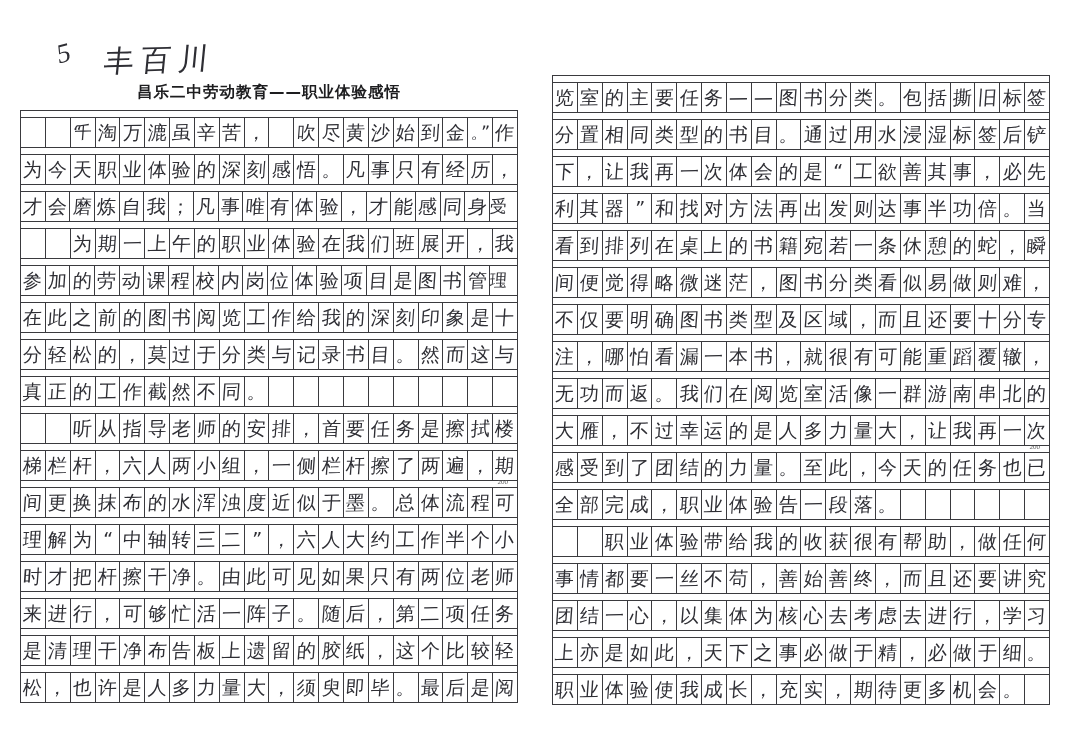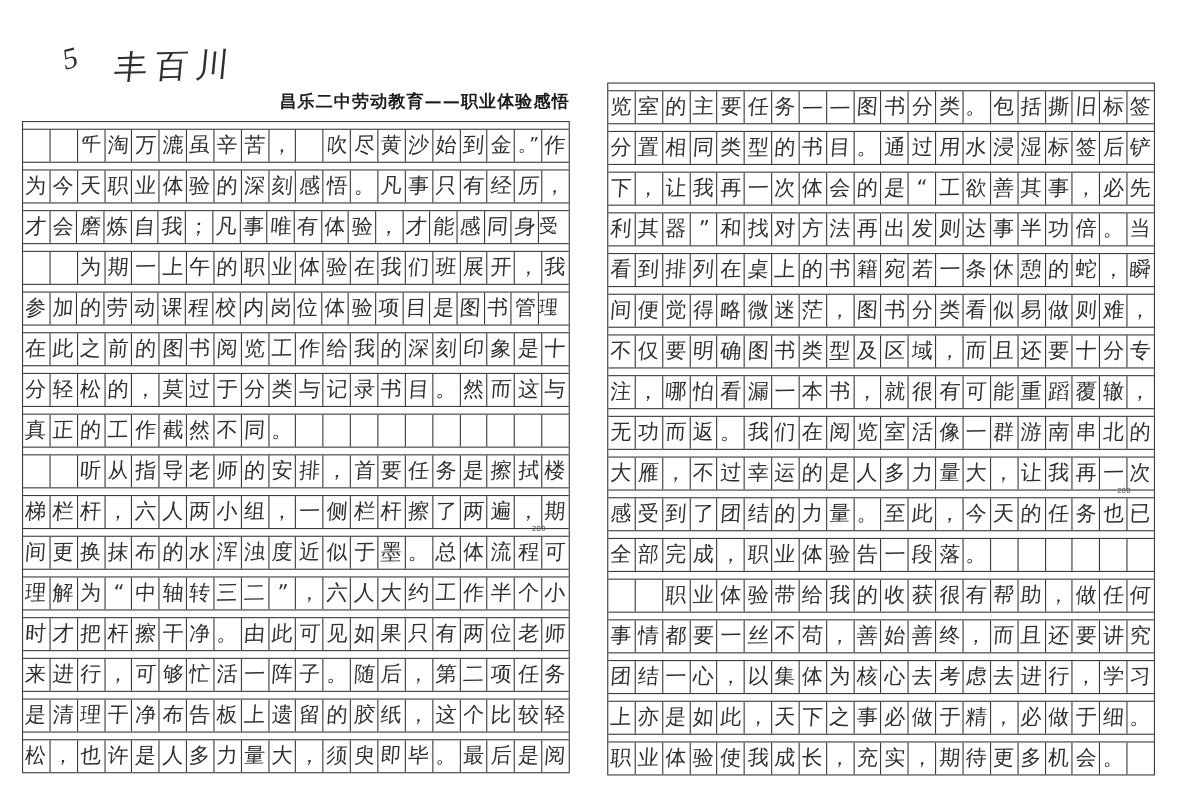--- a/index.html
+++ b/index.html
@@ -18,21 +18,21 @@
   }
   .student-name{
     position:absolute;left:104px;top:40px;
     font-size:30px;color:#2e2e34;letter-spacing:7px;
     transform:skewX(-7deg) rotate(-1.5deg);
     font-weight:500;
   }
   
   .essay-title{
     position:absolute;left:20px;top:82px;width:498px;
-    text-align:right;font-size:15.5px;font-weight:bold;color:#1d1d1f;
+    text-align:center;font-size:15.5px;font-weight:bold;color:#1d1d1f;
     letter-spacing:1px;
   }
   
   .page{
     position:absolute;background:#fff;
     border:1.6px solid #3a3a3e;box-sizing:border-box;
   }
   .page-1{left:20px;top:110px;width:498px;}
   .page-2{left:552px;top:75px;width:498px;}
   .row-unit{display:block;}
@@ -51,23 +51,23 @@
   }
   .cell:last-child{border-right:none;}
   .hw{
     font-size:19px;line-height:1;color:#2e2e34;
     transform:skewX(-5deg) rotate(-1deg);
     white-space:nowrap;
     font-family:"DejaVu Sans",sans-serif;
   }
   .hw.tight{letter-spacing:-0.42em;font-size:17px;padding-right:0.42em;}
   .counter{
-    position:absolute;right:21px;top:-2px;
+    position:absolute;right:9px;top:-2px;
     font-size:7px;line-height:7px;color:#5a5a5a;
-    font-family:Liberation Mono, monospace;
+    font-family:Liberation Serif, serif;
   }
 </style>
 </head>
 <body>
 
 <div class="sheet">
 
   <div class="score">5</div>
 
   <div class="student-name">丰百川</div>

